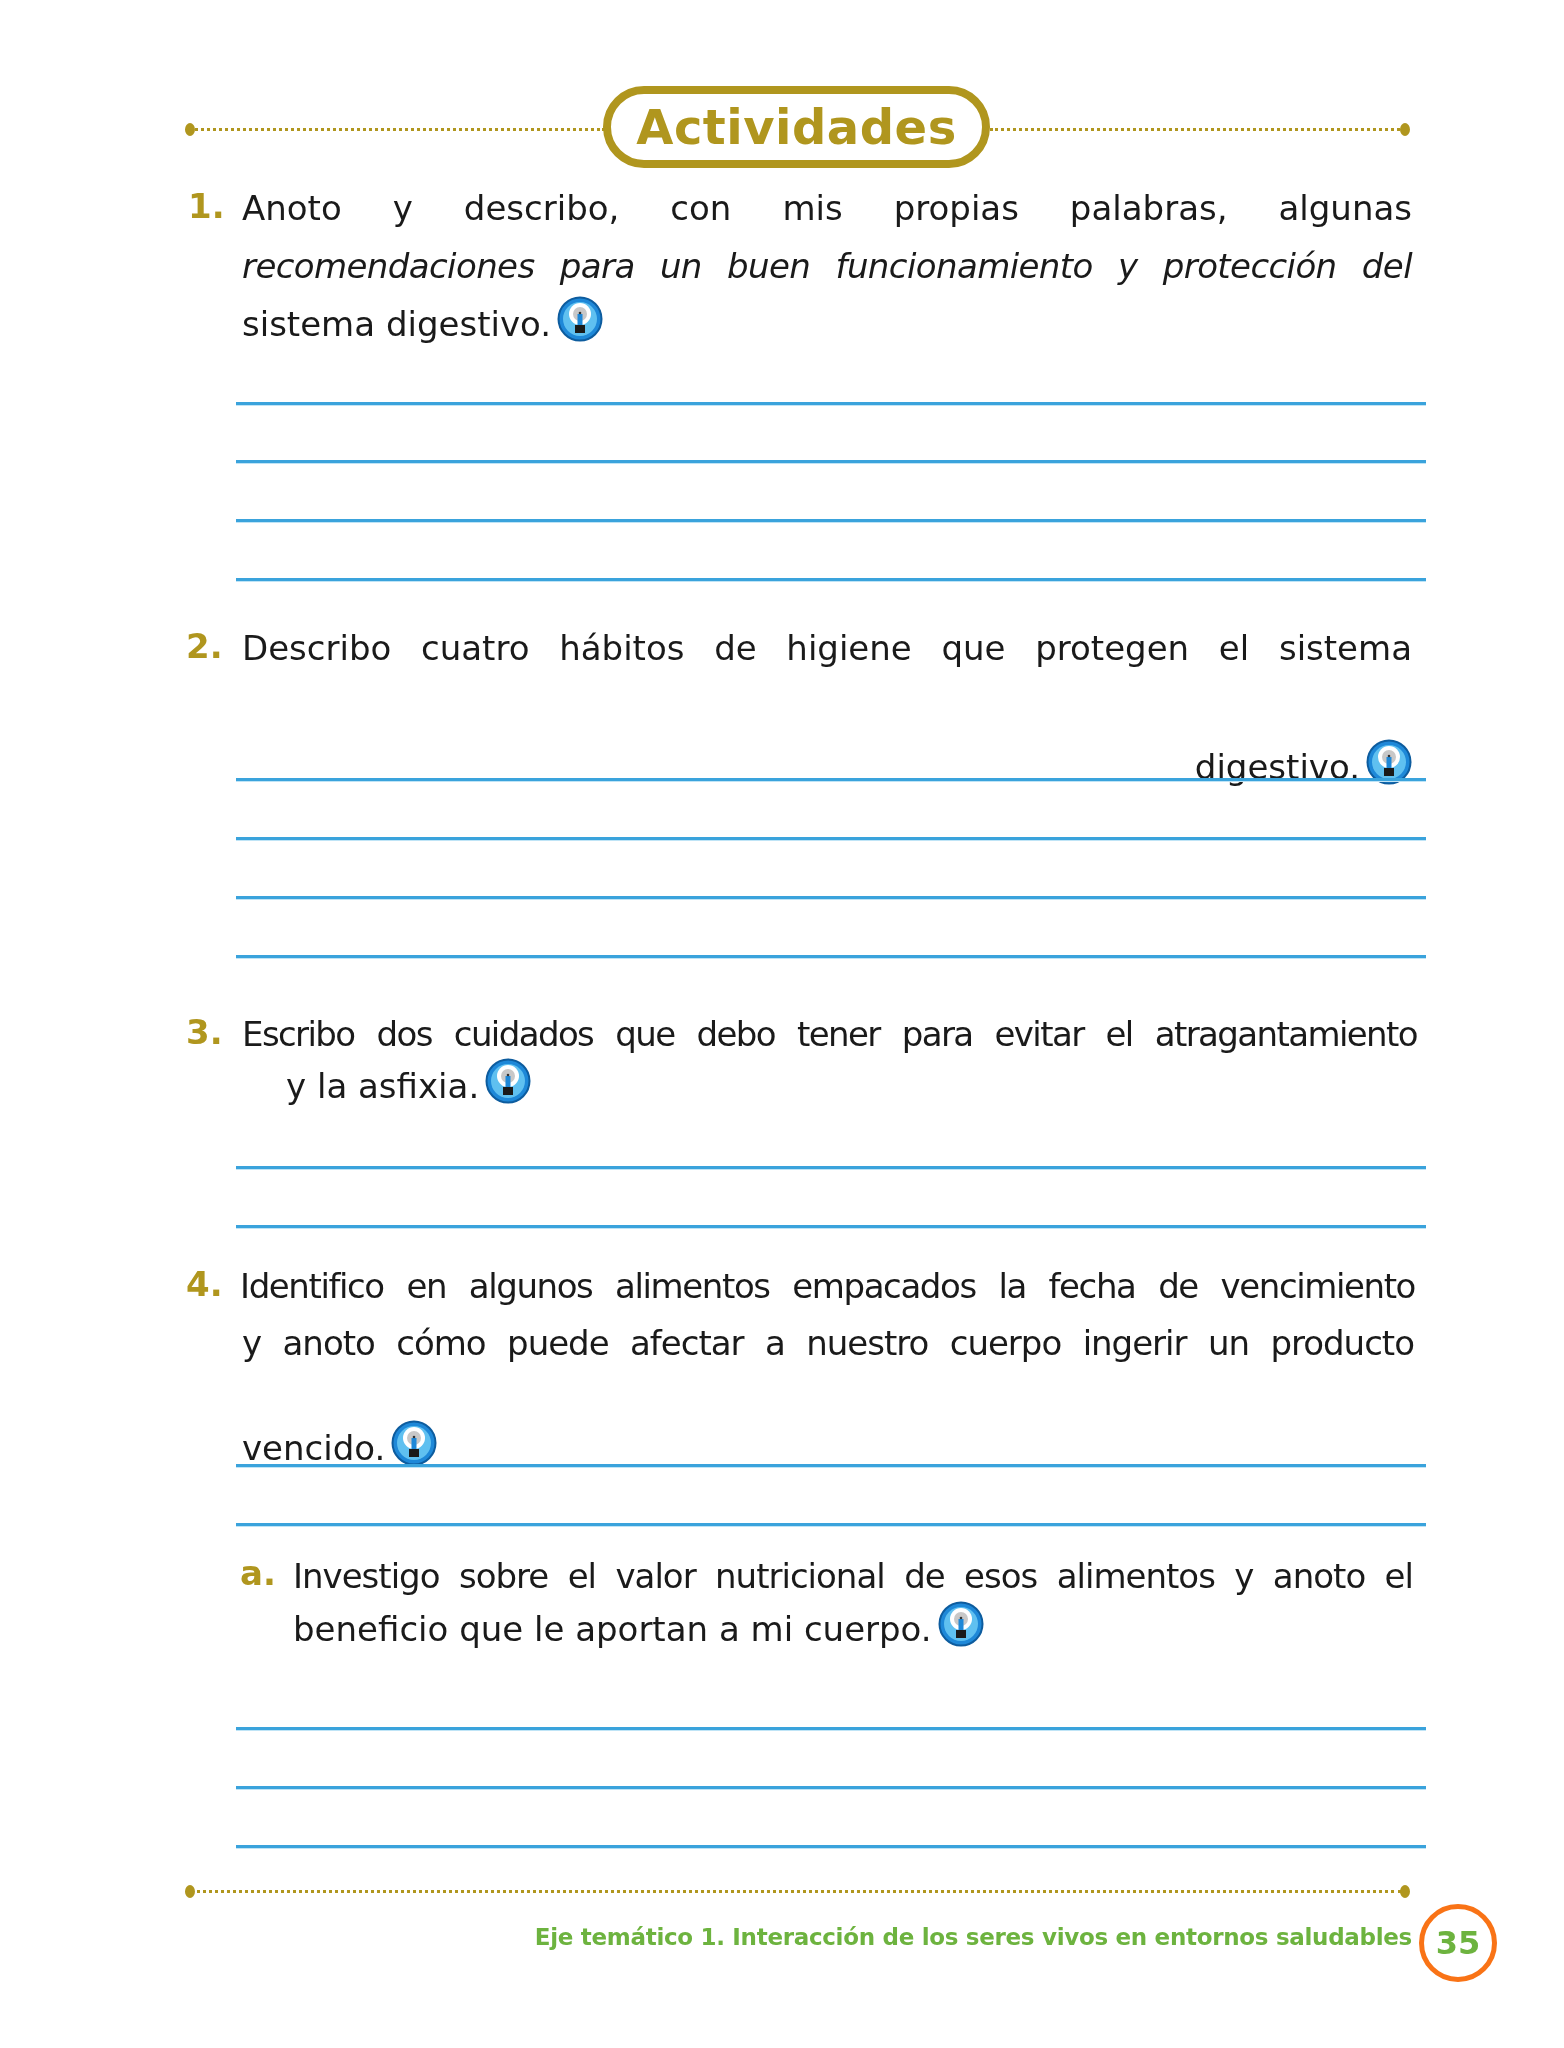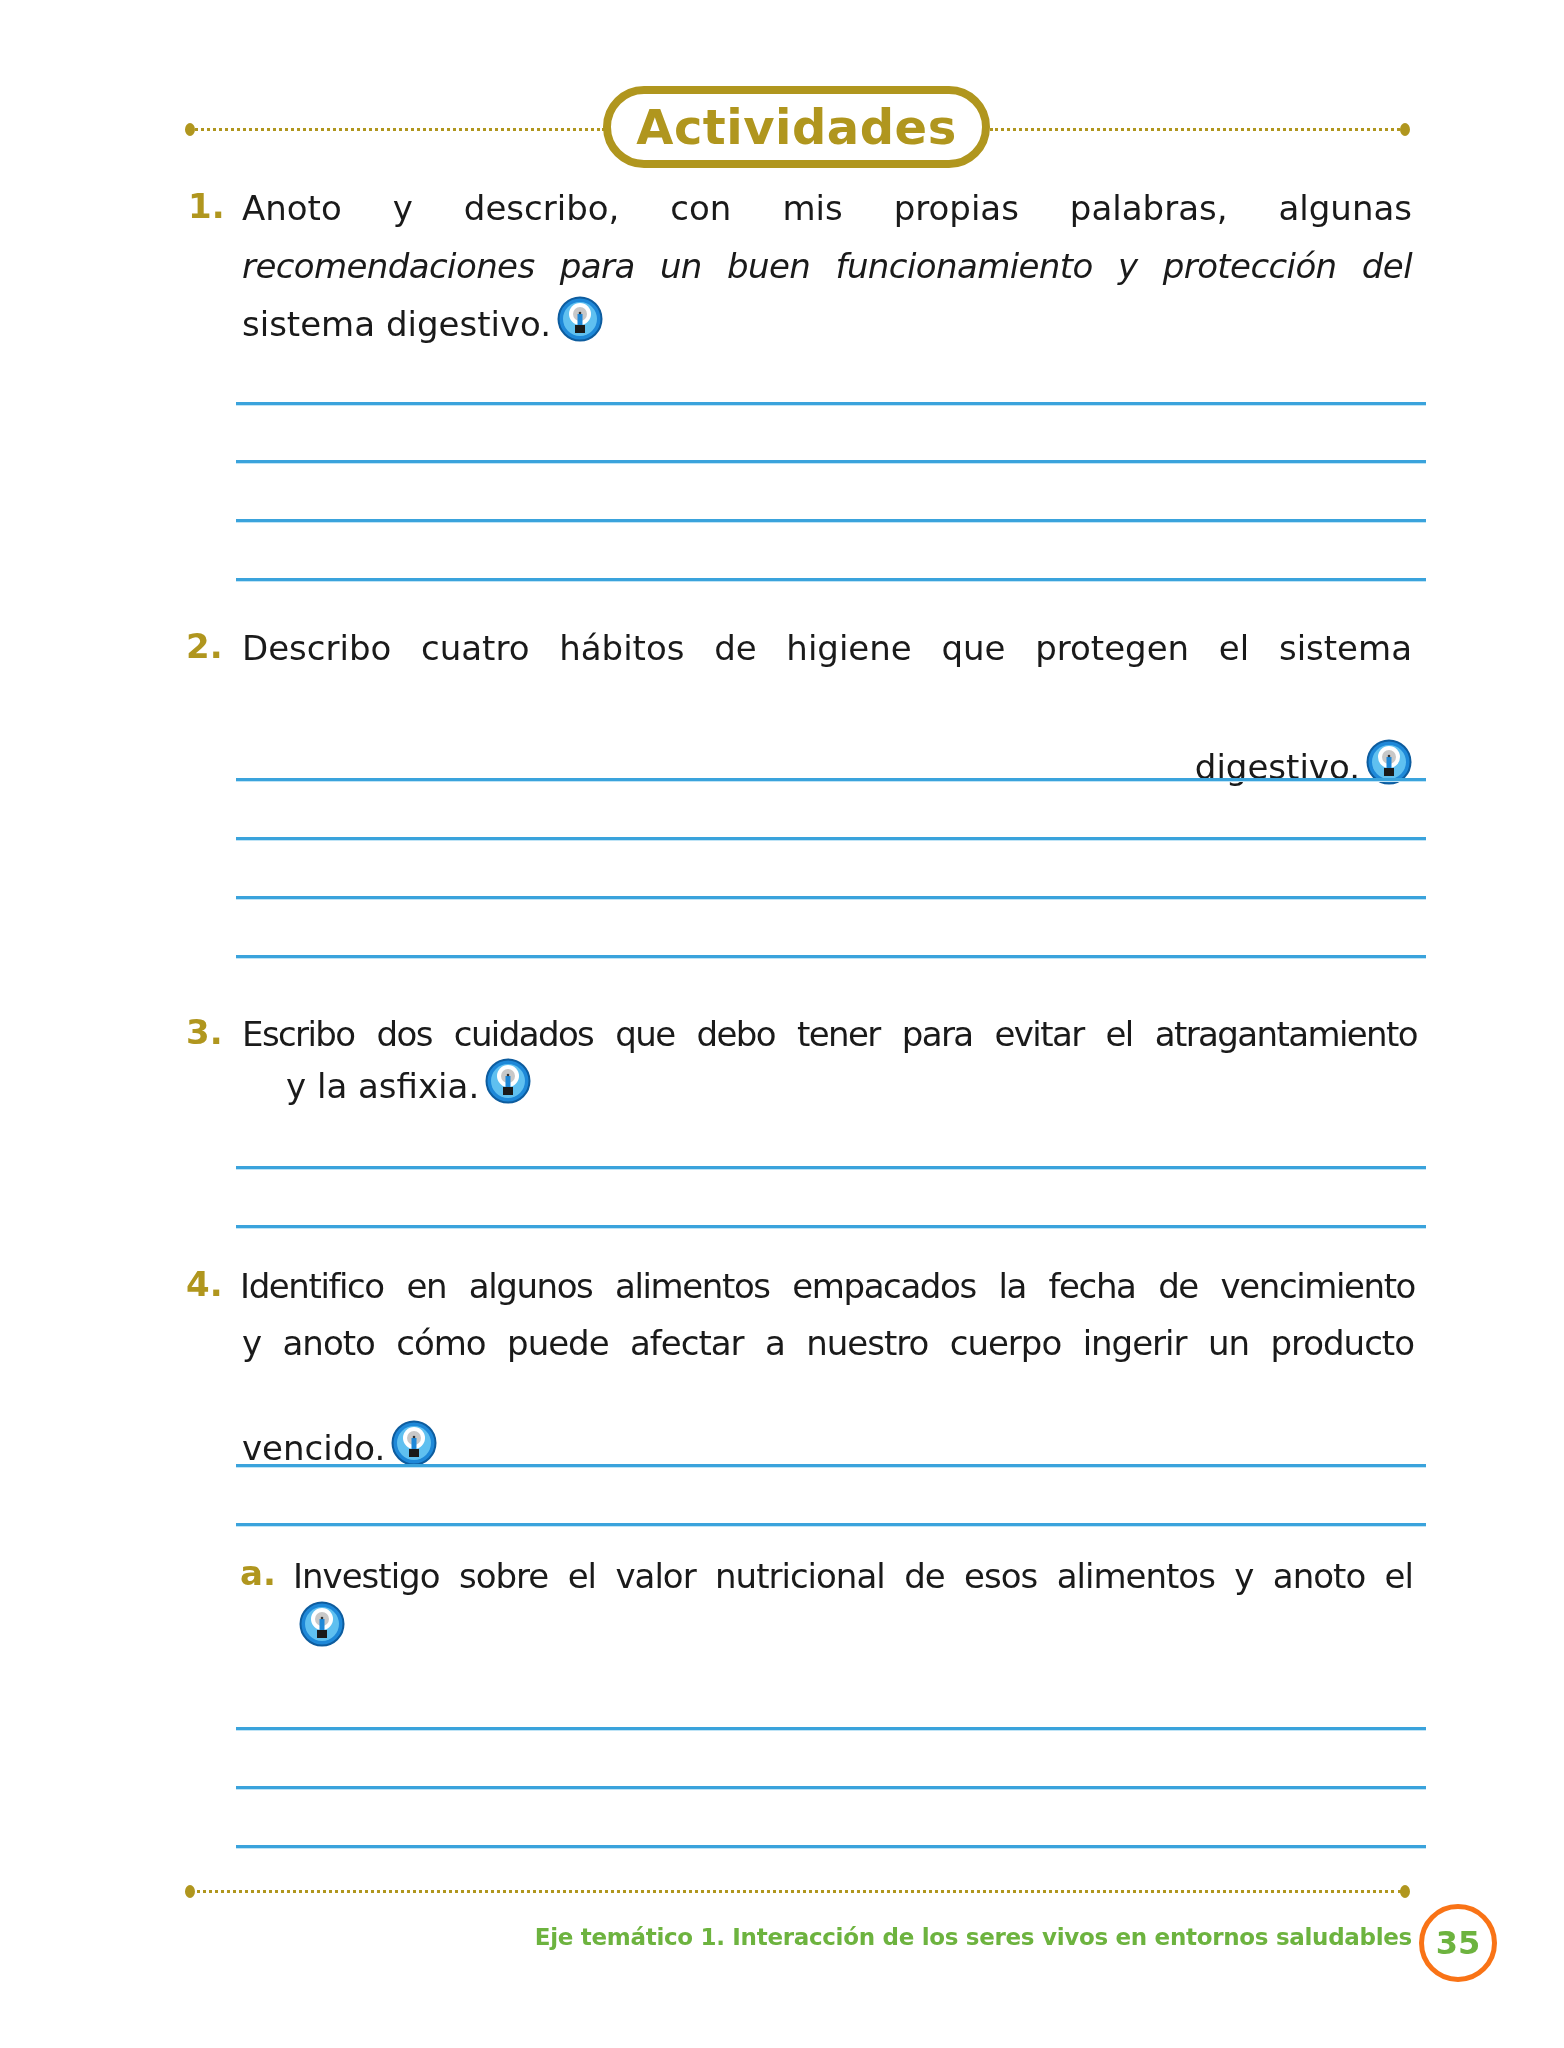--- a/index.html
+++ b/index.html
@@ -100,21 +100,21 @@
         <use href="#bulb"></use>
       </svg>
   </div>
   <div class="wline" style="top:1464px;"></div>
   <div class="wline" style="top:1523px;"></div>
 
   <div>
     <div class="num" style="left:240px; top:1553px;">a.</div>
     <div class="txt tight" style="left:293px; top:1548px; width:1120px; text-align-last:justify; letter-spacing:-1px;">Investigo sobre el valor nutricional de esos alimentos y anoto el</div>
     <div class="txt" style="left:293px; top:1601px; width:1120px; text-align:left;">
-      <svg class="bulb">
+      <span>beneficio que le aportan a mi cuerpo.</span><svg class="bulb">
           <use href="#bulb"></use>
         </svg>
     </div>
     <div class="wline" style="top:1727px;"></div>
     <div class="wline" style="top:1786px;"></div>
     <div class="wline" style="top:1845px;"></div>
   </div>
 </div>
 
 <div class="dotline" style="left:190px; top:1890px; width:1212px;"></div>

